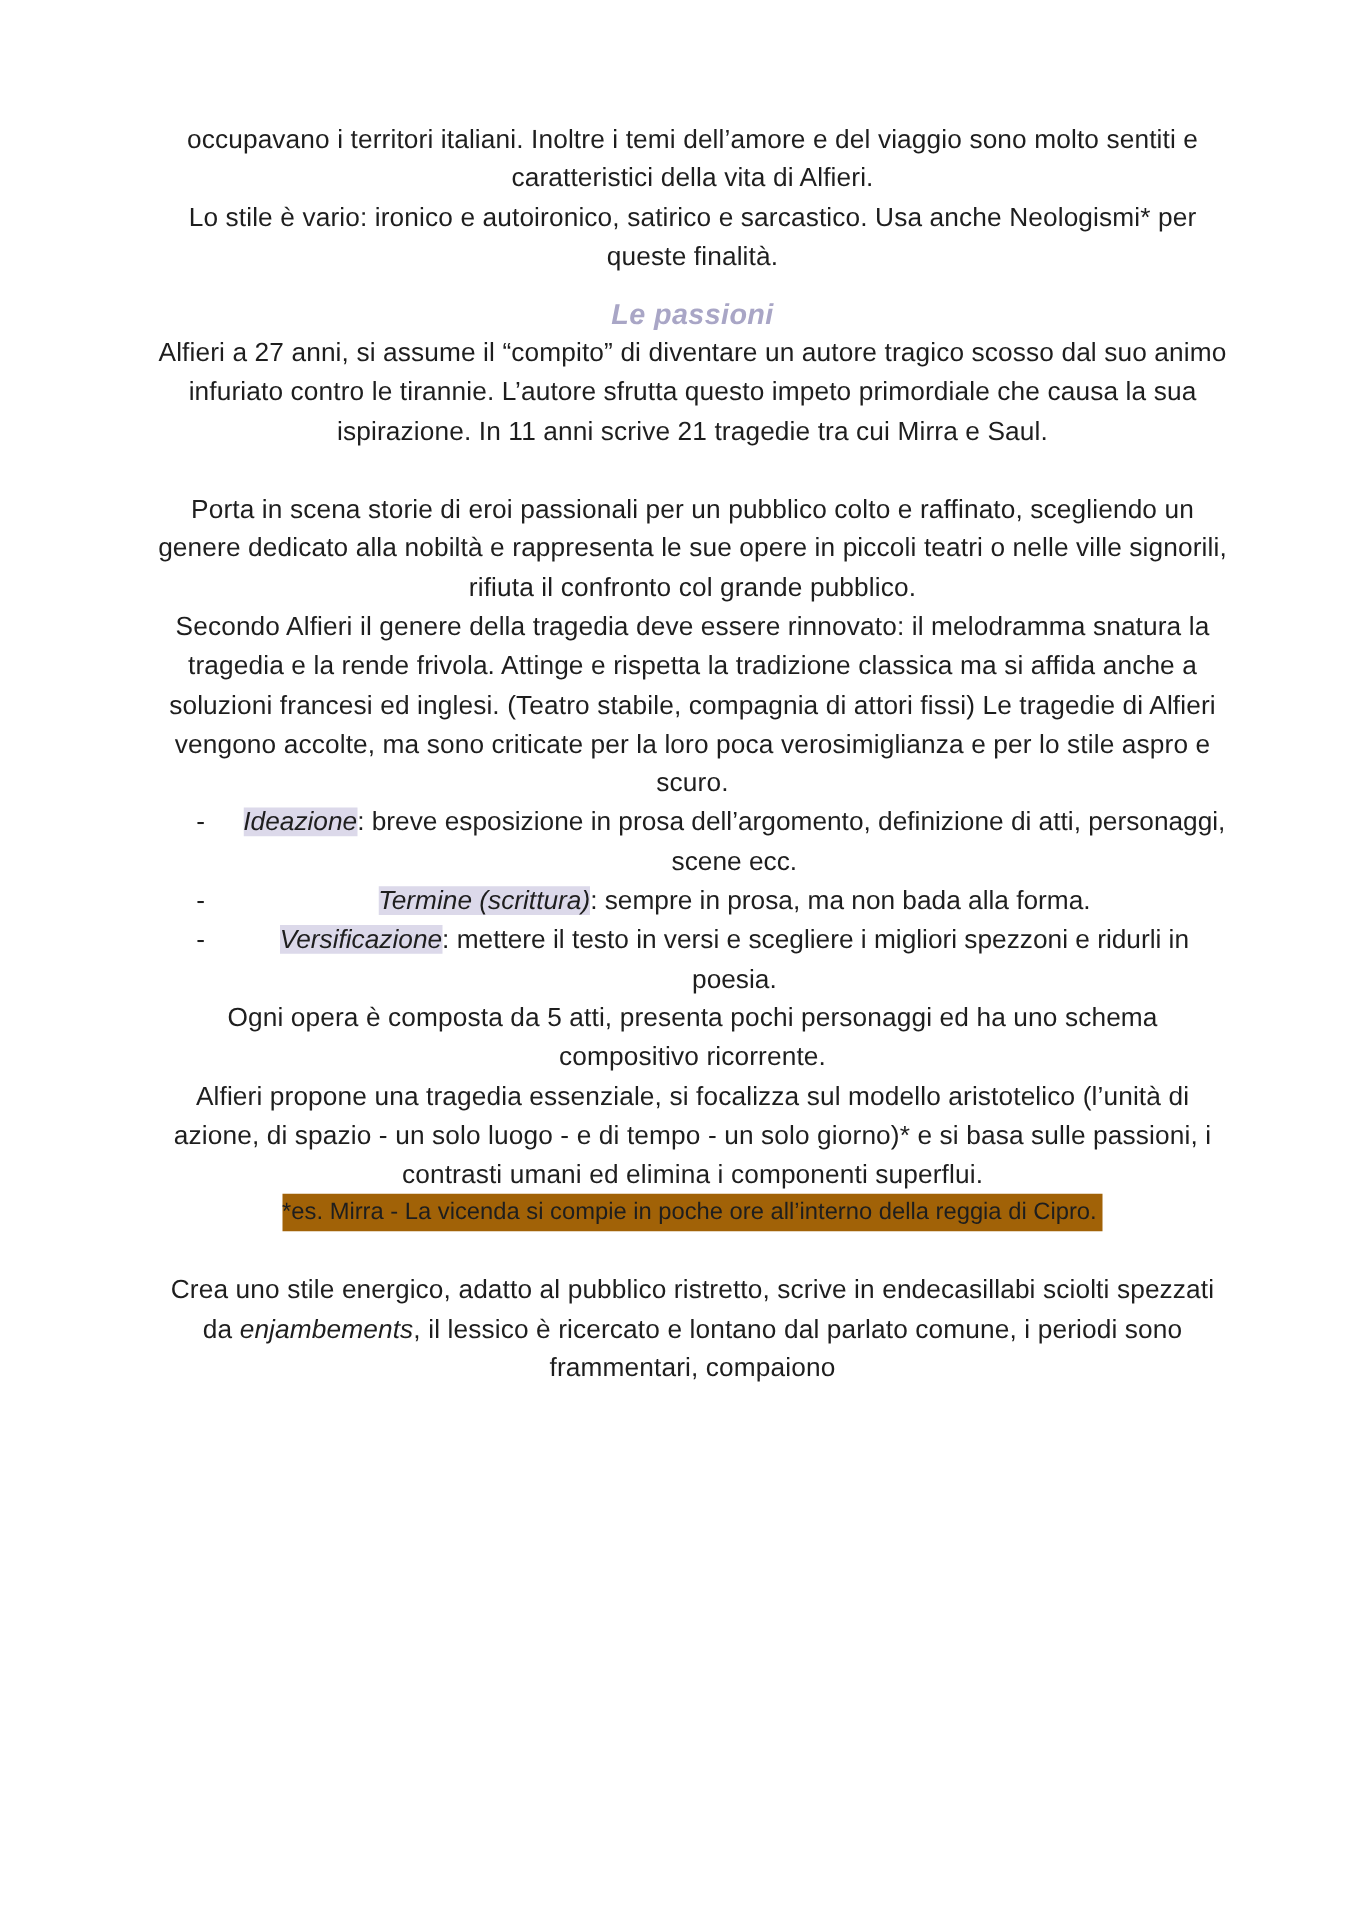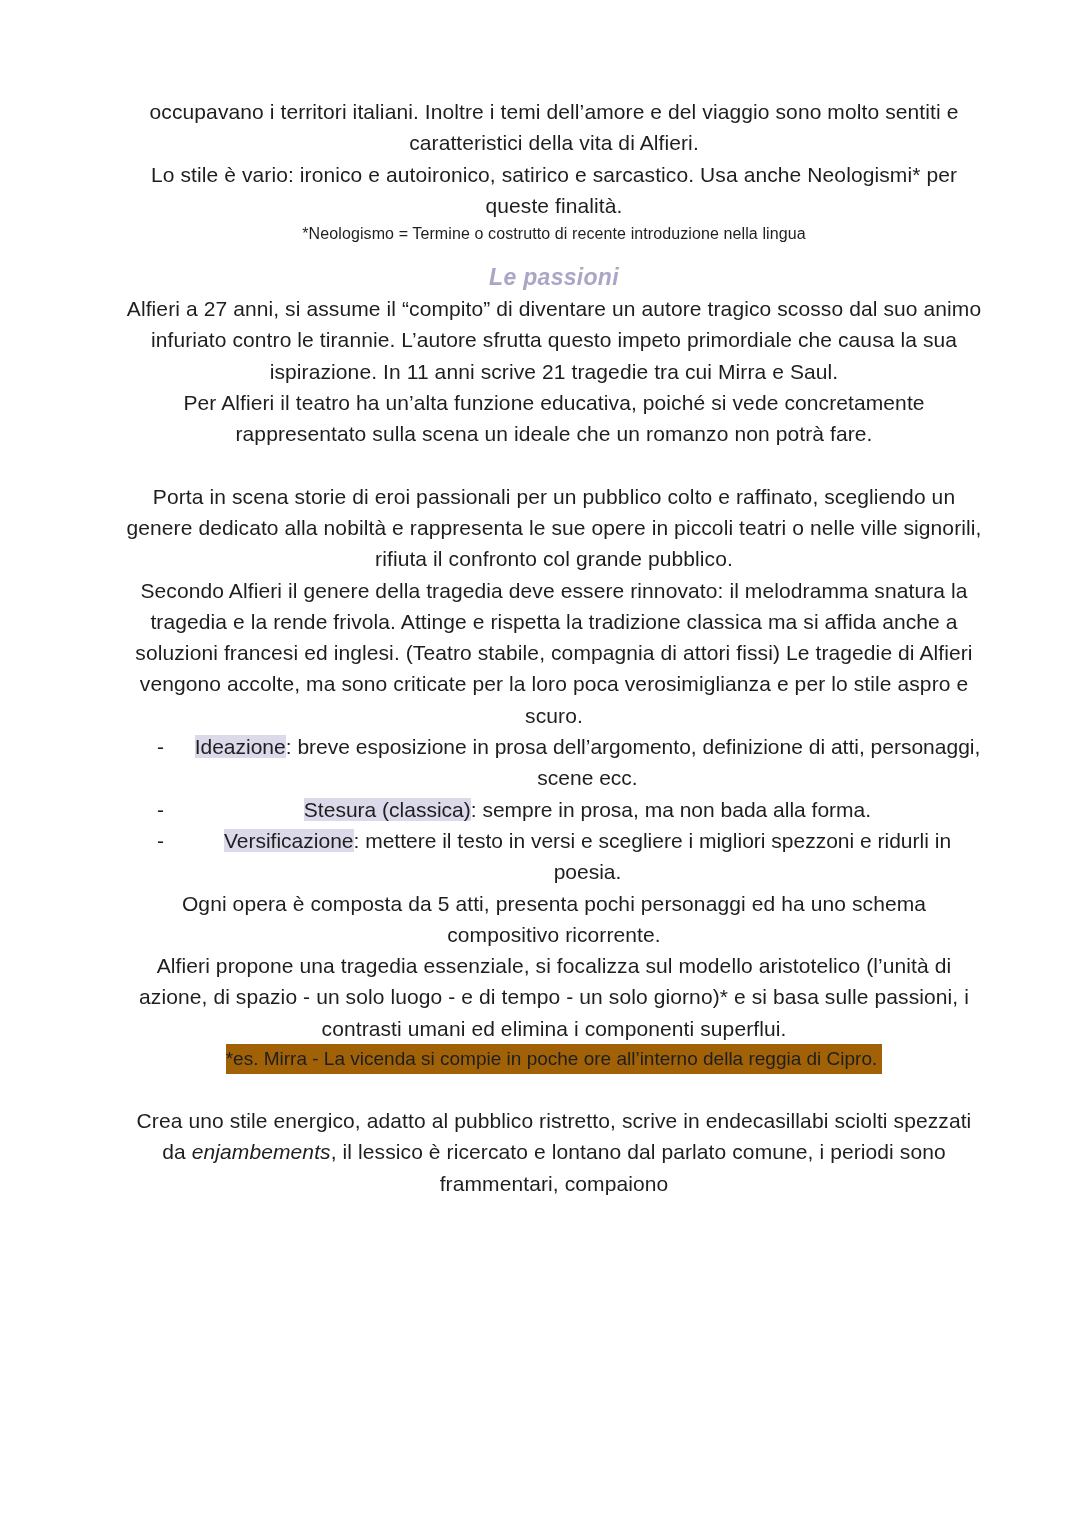--- a/index.html
+++ b/index.html
@@ -9,53 +9,51 @@
     color: #1e1e1e;
   }
   .page { position: absolute; left: 124px; top: 96px; width: 860px; text-align: center; }
   .p { font-size: 21px; line-height: 31.3px; margin: 0; font-weight: 500; letter-spacing: 0.1px; }
   .note { font-size: 16px; line-height: 26px; margin: 0; letter-spacing: 0.1px; }
   .gap { height: 31px; }
   .heading {
     font-size: 23px; font-style: italic; font-weight: bold; color: #a9a6c6;
     margin: 14px 0 0 0; line-height: 32px; letter-spacing: 0.3px;
   }
-  .hl { background: #dcd9ea; }
+  .hl { background: #dcd9ea; font-style: italic; }
   ul.respiri { list-style: none; margin: 0; padding: 0; }
   ul.respiri li { position: relative; padding-left: 67px; font-size: 21px; line-height: 31.3px; }
   ul.respiri li .dash { position: absolute; left: 33px; top: 0; }
   .foot-hl { background: #a16207; font-size: 19px; line-height: 30px; display: inline-block; padding-right: 5px; }
   em { }
 </style>
 </head>
 <body>
 
 <div class="page">
   <p class="p">occupavano i territori italiani. Inoltre i temi dell’amore e del viaggio sono molto sentiti e caratteristici della vita di Alfieri.</p>
   <p class="p">Lo stile è vario: ironico e autoironico, satirico e sarcastico. Usa anche Neologismi* per queste finalità.</p>
-  <p class="note">*Neologismo = Termine o costrutto di recente introduzione nella lingua</p>
 
   <h2 class="heading">Le passioni</h2>
 
   <p class="p">Alfieri a 27 anni, si assume il “compito” di diventare un autore tragico scosso dal suo animo infuriato contro le tirannie. L’autore sfrutta questo impeto primordiale che causa la sua ispirazione. In 11 anni scrive 21 tragedie tra cui Mirra e Saul.</p>
-  <p class="p">Per Alfieri il teatro ha un’alta funzione educativa, poiché si vede concretamente rappresentato sulla scena un ideale che un romanzo non potrà fare.</p>
 
   <div class="gap"></div>
 
   <p class="p">Porta in scena storie di eroi passionali per un pubblico colto e raffinato, scegliendo un genere dedicato alla nobiltà e rappresenta le sue opere in piccoli teatri o nelle ville signorili, rifiuta il confronto col grande pubblico.</p>
   <p class="p">Secondo Alfieri il genere della tragedia deve essere rinnovato: il melodramma snatura la tragedia e la rende frivola. Attinge e rispetta la tradizione classica ma si affida anche a soluzioni francesi ed inglesi. (Teatro stabile, compagnia di attori fissi) Le tragedie di Alfieri vengono accolte, ma sono criticate per la loro poca verosimiglianza e per lo stile aspro e scuro.</p>
 
   <ul class="respiri">
     <li>
       <span class="dash">-</span>
       <span class="hl">Ideazione</span><span>: breve esposizione in prosa dell’argomento, definizione di atti, personaggi, scene ecc.</span>
     </li>
     <li>
       <span class="dash">-</span>
-      <span class="hl">Stesura (classica)</span><span>: sempre in prosa, ma non bada alla forma.</span>
+      <span class="hl">Termine (scrittura)</span><span>: sempre in prosa, ma non bada alla forma.</span>
     </li>
     <li>
       <span class="dash">-</span>
       <span class="hl">Versificazione</span><span>: mettere il testo in versi e scegliere i migliori spezzoni e ridurli in poesia.</span>
     </li>
   </ul>
 
   <p class="p">Ogni opera è composta da 5 atti, presenta pochi personaggi ed ha uno schema compositivo ricorrente.</p>
   <p class="p">Alfieri propone una tragedia essenziale, si focalizza sul modello aristotelico (l’unità di azione, di spazio - un solo luogo - e di tempo - un solo giorno)* e si basa sulle passioni, i contrasti umani ed elimina i componenti superflui.</p>
   <span class="foot-hl">*es. Mirra - La vicenda si compie in poche ore all’interno della reggia di Cipro.</span>

